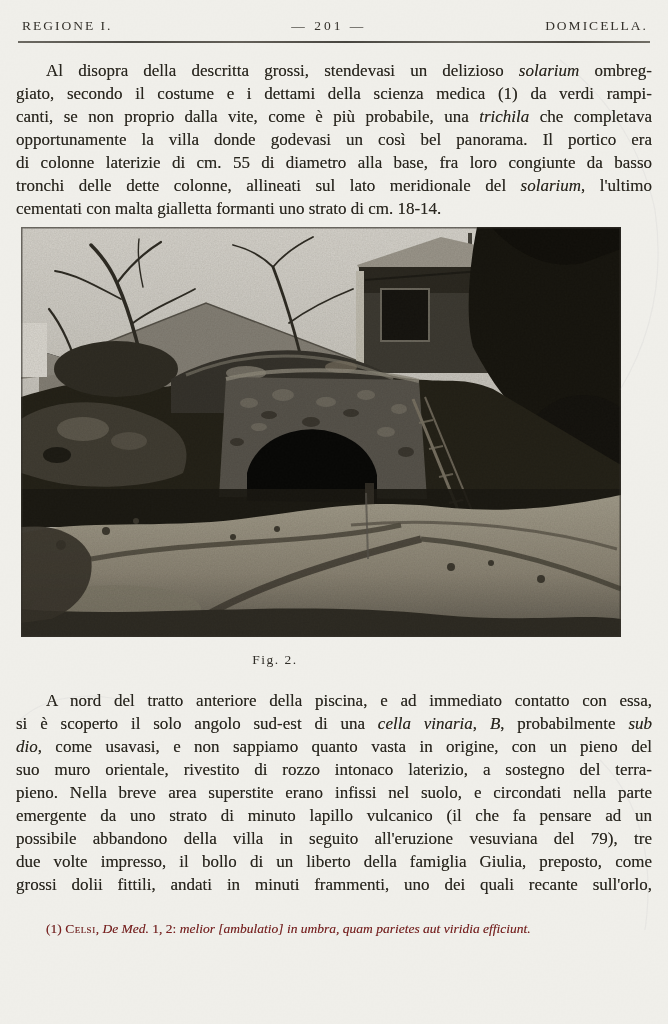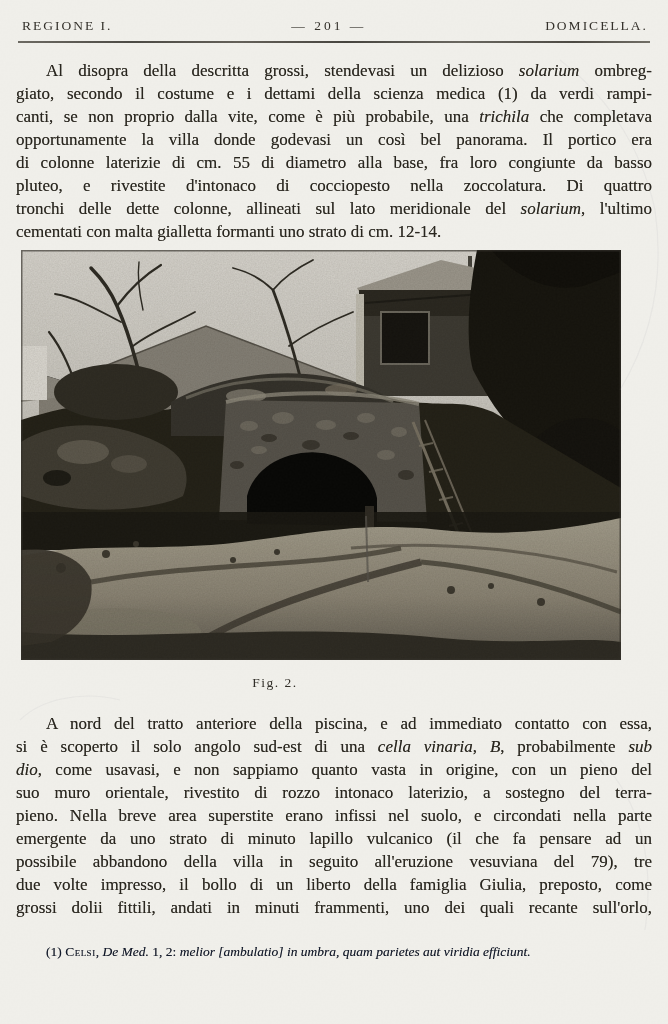--- a/index.html
+++ b/index.html
@@ -27,21 +27,21 @@
   i{font-style:italic;}
   .sc{font-variant:small-caps;letter-spacing:.5px;}
   figure{margin:7px 0 0 5px;padding:0;width:508px;}
   figure svg{display:block;}
   figcaption{
     text-align:center;font-size:13.5px;letter-spacing:1.5px;color:#2f2c26;
     margin-top:15px;
   }
   .p2{margin-top:21px;}
   .footnote{
-    margin:25px 0 0 0;padding-left:30px;font-size:13.5px;color:#0f172a;
+    margin:25px 0 0 0;padding-left:30px;font-size:13.5px;color:#7f1d1d;
     text-shadow:0 0 .4px rgba(40,36,28,.5);
   }
   .scan-overlay{position:absolute;left:0;top:0;pointer-events:none;}
 </style>
 </head>
 <body>
 
 <div class="page">
 
   <header class="page-header">
@@ -50,23 +50,22 @@
     <span>DOMICELLA.</span>
   </header>
   <div class="rule"></div>
 
   <div class="body-text">
       <div class="tline indent"><span>Al disopra della descritta grossi, stendevasi un delizioso </span><i>solarium</i><span> ombreg-</span></div>
       <div class="tline"><span>giato, secondo il costume e i dettami della scienza medica (1) da verdi rampi-</span></div>
       <div class="tline"><span>canti, se non proprio dalla vite, come è più probabile, una </span><i>trichila</i><span> che completava</span></div>
       <div class="tline"><span>opportunamente la villa donde godevasi un così bel panorama. Il portico era</span></div>
       <div class="tline"><span>di colonne laterizie di cm. 55 di diametro alla base, fra loro congiunte da basso</span></div>
-      <div class="tline"><span>pluteo, e rivestite d'intonaco di cocciopesto nella zoccolatura. Di quattro</span></div>
       <div class="tline"><span>tronchi delle dette colonne, allineati sul lato meridionale del </span><i>solarium</i><span>, l'ultimo</span></div>
-      <div class="tline last"><span>cementati con malta gialletta formanti uno strato di cm. 12-14.</span></div>
+      <div class="tline last"><span>cementati con malta gialletta formanti uno strato di cm. 18-14.</span></div>
     </div>
 
   <figure>
     <svg viewBox="0 0 600 410" width="600" height="410" xmlns="http://www.w3.org/2000/svg">
       <defs>
         <linearGradient id="sky" x1="0" y1="0" x2="0" y2="1">
           <stop offset="0" stop-color="#d6d3cc"></stop>
           <stop offset="0.7" stop-color="#bcb9b1"></stop>
           <stop offset="1" stop-color="#a5a29a"></stop>
         </linearGradient>

